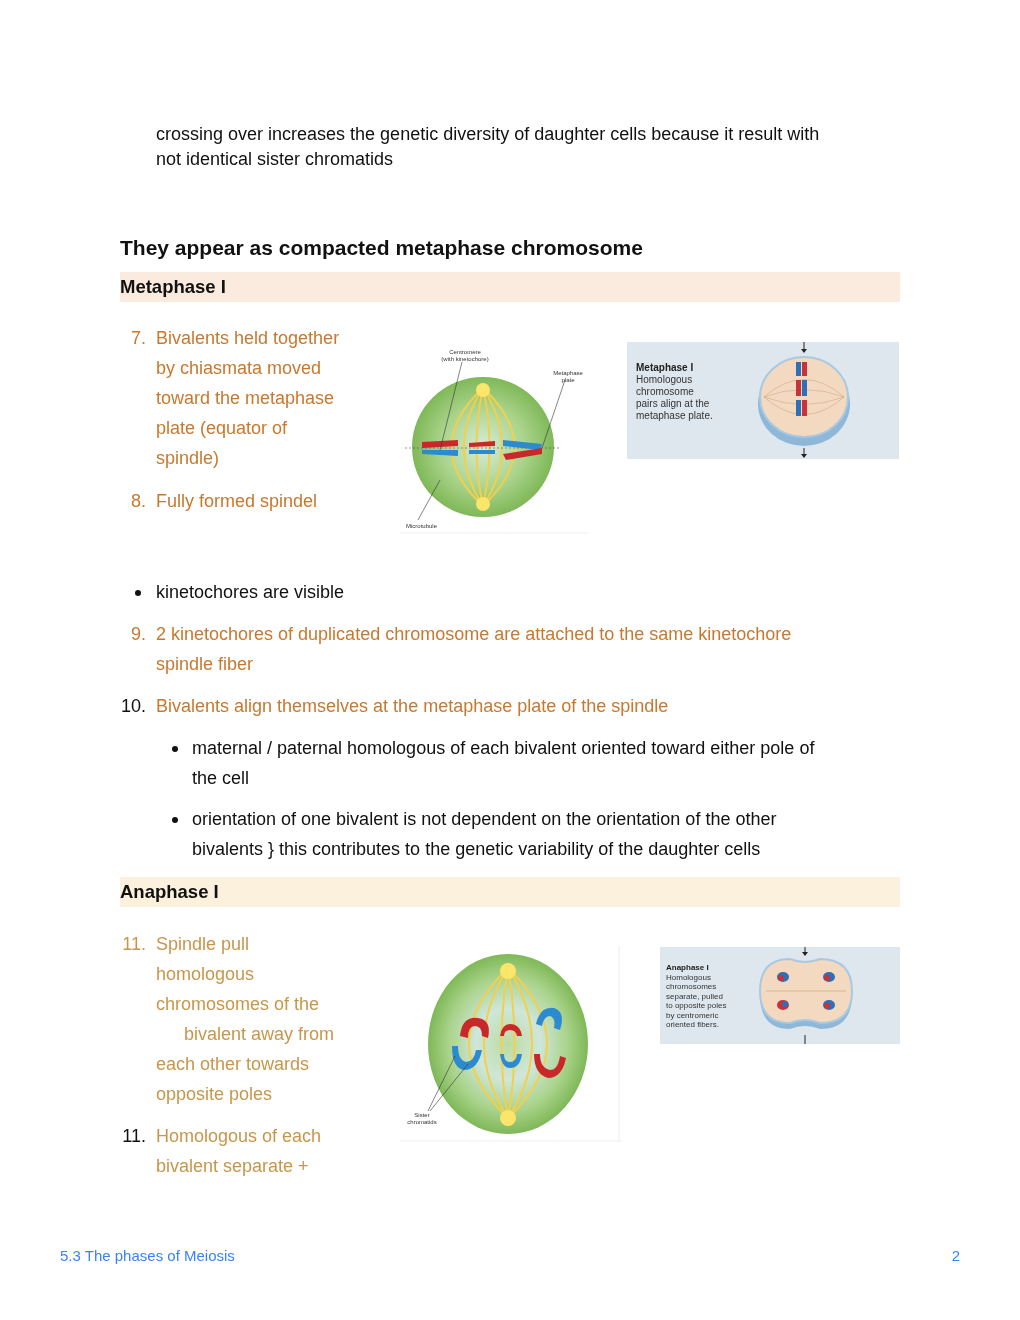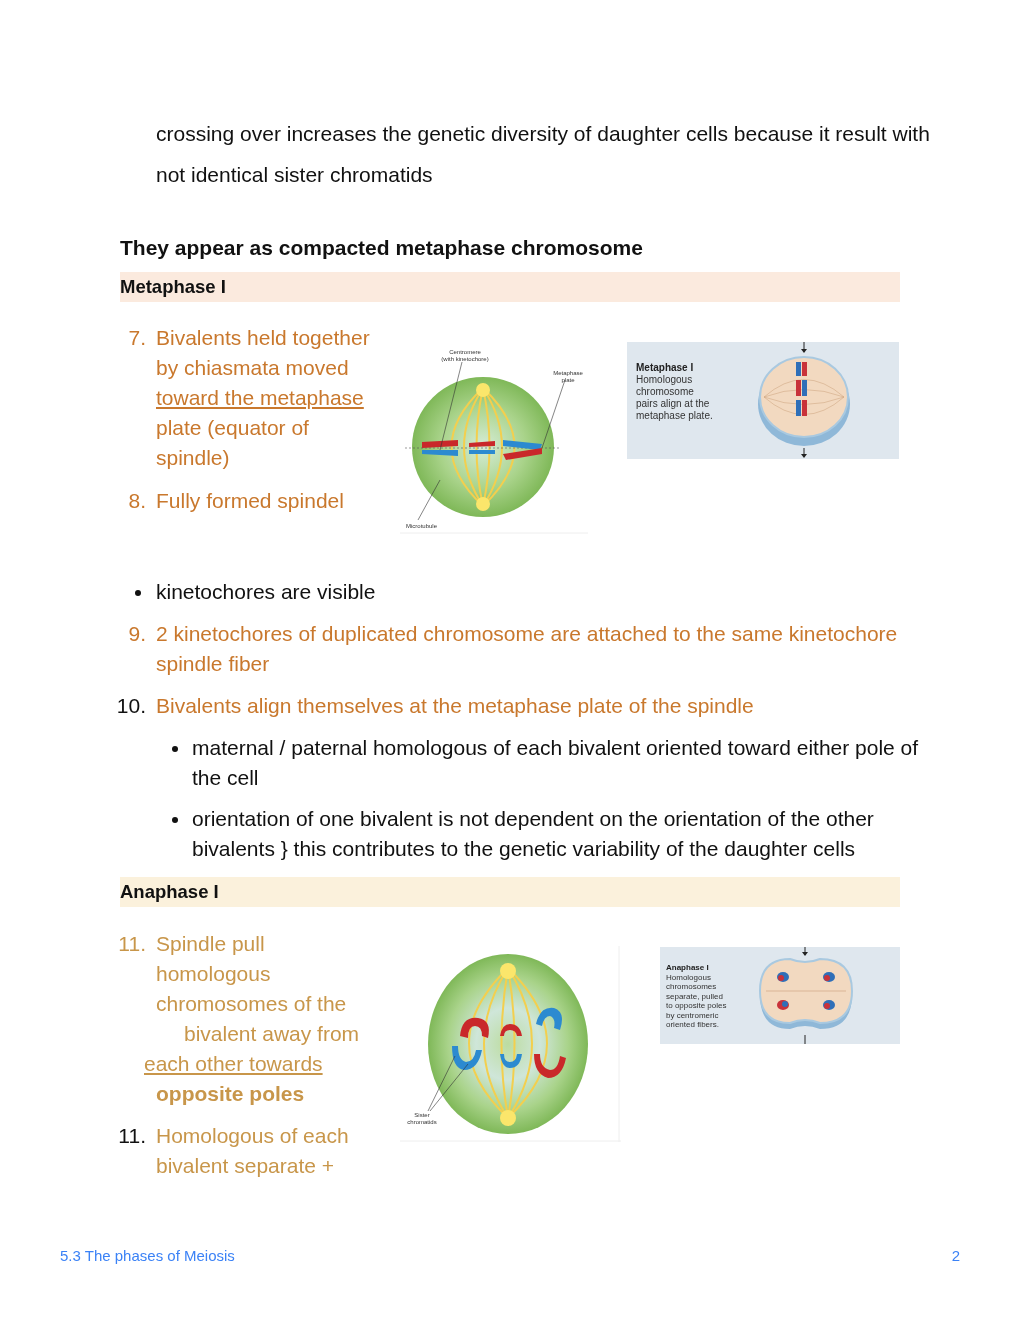--- a/index.html
+++ b/index.html
@@ -1,51 +1,51 @@
 <!DOCTYPE html>
 <html><head>
 <meta charset="utf-8">
 <style>
   html, body { margin:0; padding:0; background:#ffffff; }
   body { width:1020px; height:1320px; position:relative; overflow:hidden;
          font-family:"Liberation Sans", sans-serif; color:#111; }
   .abs { position:absolute; }
-  .txt { font-size:21px; line-height:30px; }
+  .txt { font-size:18px; line-height:30px; }
   .orange { color:#c9782d; }
   .gold { color:#c8964a;text-align:right; }
   .black { color:#111; }
   .heading { font-weight:bold; font-size:21px; }
   .bar { position:absolute; left:120px; width:780px; height:30px; }
   .bar span { position:absolute; left:0; top:3px; font-weight:bold; font-size:18.5px; line-height:24px; color:#111; }
   .marker { position:absolute; text-align:right; width:30px; }
   .bullet { position:absolute; width:6px; height:6px; border-radius:50%; background:#111; }
   .fig { position:absolute; overflow:hidden; }
   .panel { background:#dfe7ee; }
   .caption { position:absolute; font-family:"Liberation Sans", sans-serif; color:#333; }
   .caption b { display:block; color:#222; }
   .label { position:absolute; font-size:6px; color:#333; font-family:"Liberation Sans", sans-serif; line-height:7px; text-align:center; }
   .footer { font-size:15px; color:#3b82f6; }
 </style>
 </head>
 <body>
 
 <div class="abs txt black" style="left:156px;top:119px;">crossing over increases the genetic diversity of daughter cells because it result with</div>
-<div class="abs txt black" style="left:156px;top:160px;">not identical sister chromatids</div>
+<div class="abs txt black" style="left:156px;top:144px;">not identical sister chromatids</div>
 
 <div class="abs heading black" style="left:120px;top:236px;line-height:24px;">They appear as compacted metaphase chromosome</div>
 
 <div class="bar" style="top:272px;background:#fbeade;">
   <span>Metaphase I</span>
 </div>
 
 <div>
   <div class="marker txt orange" style="left:116px;top:323px;">7.</div>
   <div class="abs txt orange" style="left:156px;top:323px;">Bivalents held together</div>
   <div class="abs txt orange" style="left:156px;top:353px;">by chiasmata moved</div>
-  <div class="abs txt orange" style="left:156px;top:383px;text-decoration:underline;">toward the metaphase</div>
+  <div class="abs txt orange" style="left:156px;top:383px;">toward the metaphase</div>
   <div class="abs txt orange" style="left:156px;top:413px;">plate (equator of</div>
   <div class="abs txt orange" style="left:156px;top:443px;">spindle)</div>
 </div>
 
 <div>
   <div class="marker txt orange" style="left:116px;top:486px;">8.</div>
   <div class="abs txt orange" style="left:156px;top:486px;">Fully formed spindel</div>
 </div>
 
 <div class="fig" style="left:400px;top:340px;width:188px;height:194px;">
@@ -153,22 +153,22 @@
 <div class="bar" style="top:877px;background:#fbf1dc;">
   <span>Anaphase I</span>
 </div>
 
 <div>
   <div class="marker txt gold" style="left:116px;top:929px;">11.</div>
   <div class="abs txt gold" style="left:156px;top:929px;">Spindle pull</div>
   <div class="abs txt gold" style="left:156px;top:959px;">homologous</div>
   <div class="abs txt gold" style="left:156px;top:989px;">chromosomes of the</div>
   <div class="abs txt gold" style="left:156px;top:1019px;margin-left:28px;">bivalent away from</div>
-  <div class="abs txt gold" style="left:144px;top:1049px;text-decoration:underline;">each other towards</div>
-  <div class="abs txt gold" style="left:156px;top:1079px;font-weight:bold;">opposite poles</div>
+  <div class="abs txt gold" style="left:156px;top:1049px;">each other towards</div>
+  <div class="abs txt gold" style="left:156px;top:1079px;">opposite poles</div>
 </div>
 
 <div>
   <div class="marker txt black" style="left:116px;top:1121px;">11.</div>
   <div class="abs txt gold" style="left:156px;top:1121px;">Homologous of each</div>
   <div class="abs txt gold" style="left:156px;top:1151px;">bivalent separate +</div>
 </div>
 
 <div class="fig" style="left:400px;top:946px;width:221px;height:196px;">
   <svg width="221" height="196" viewBox="0 0 221 196">

